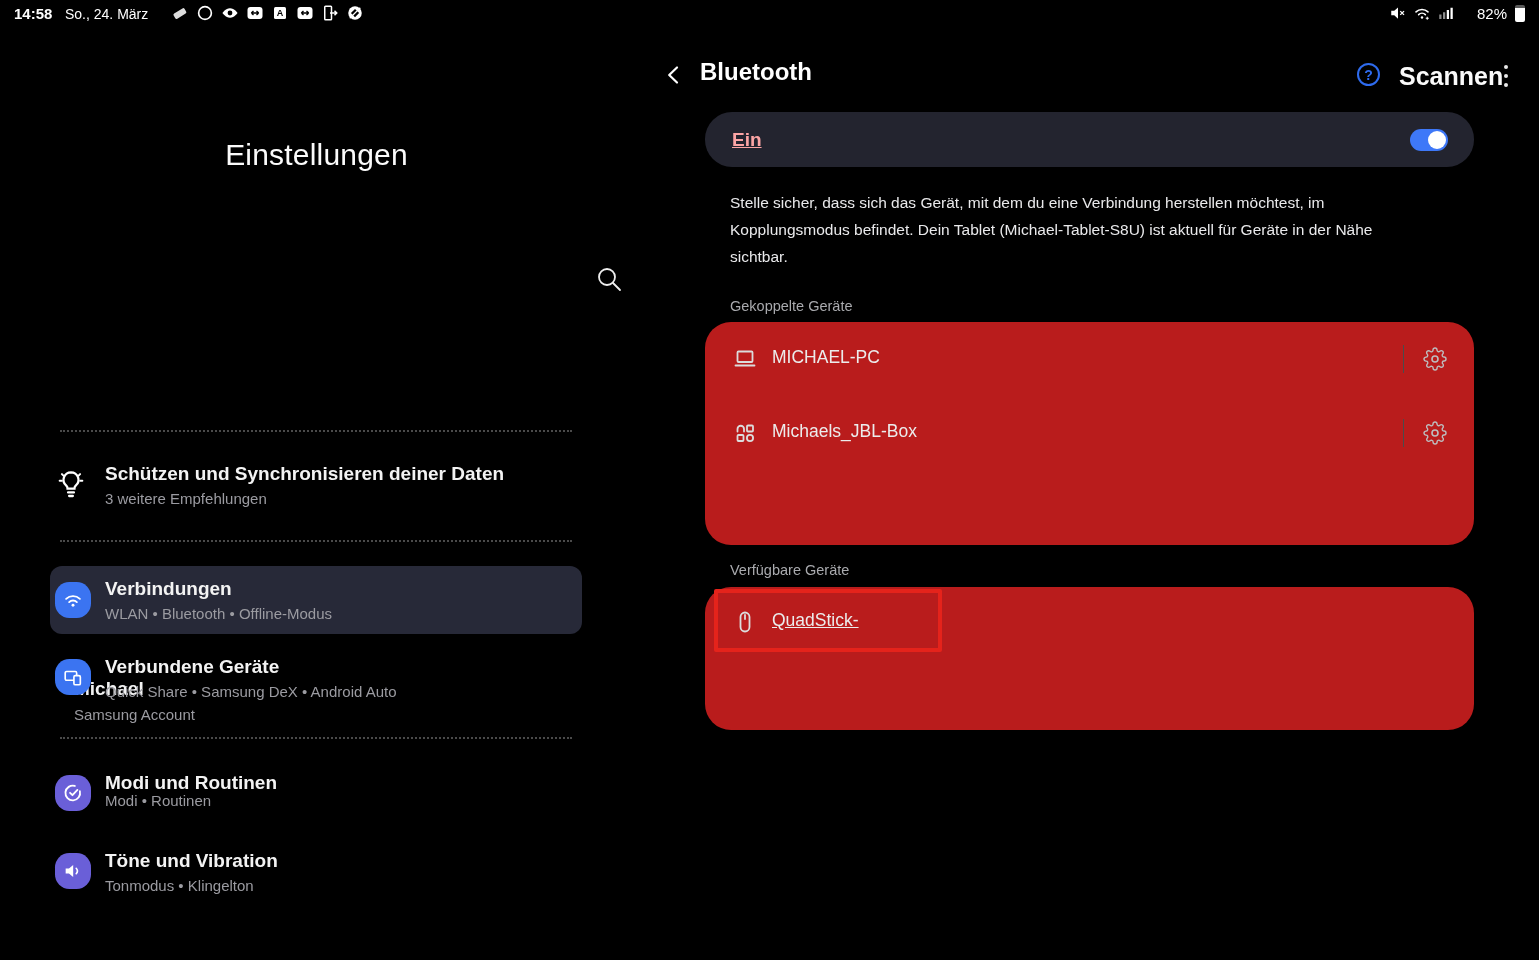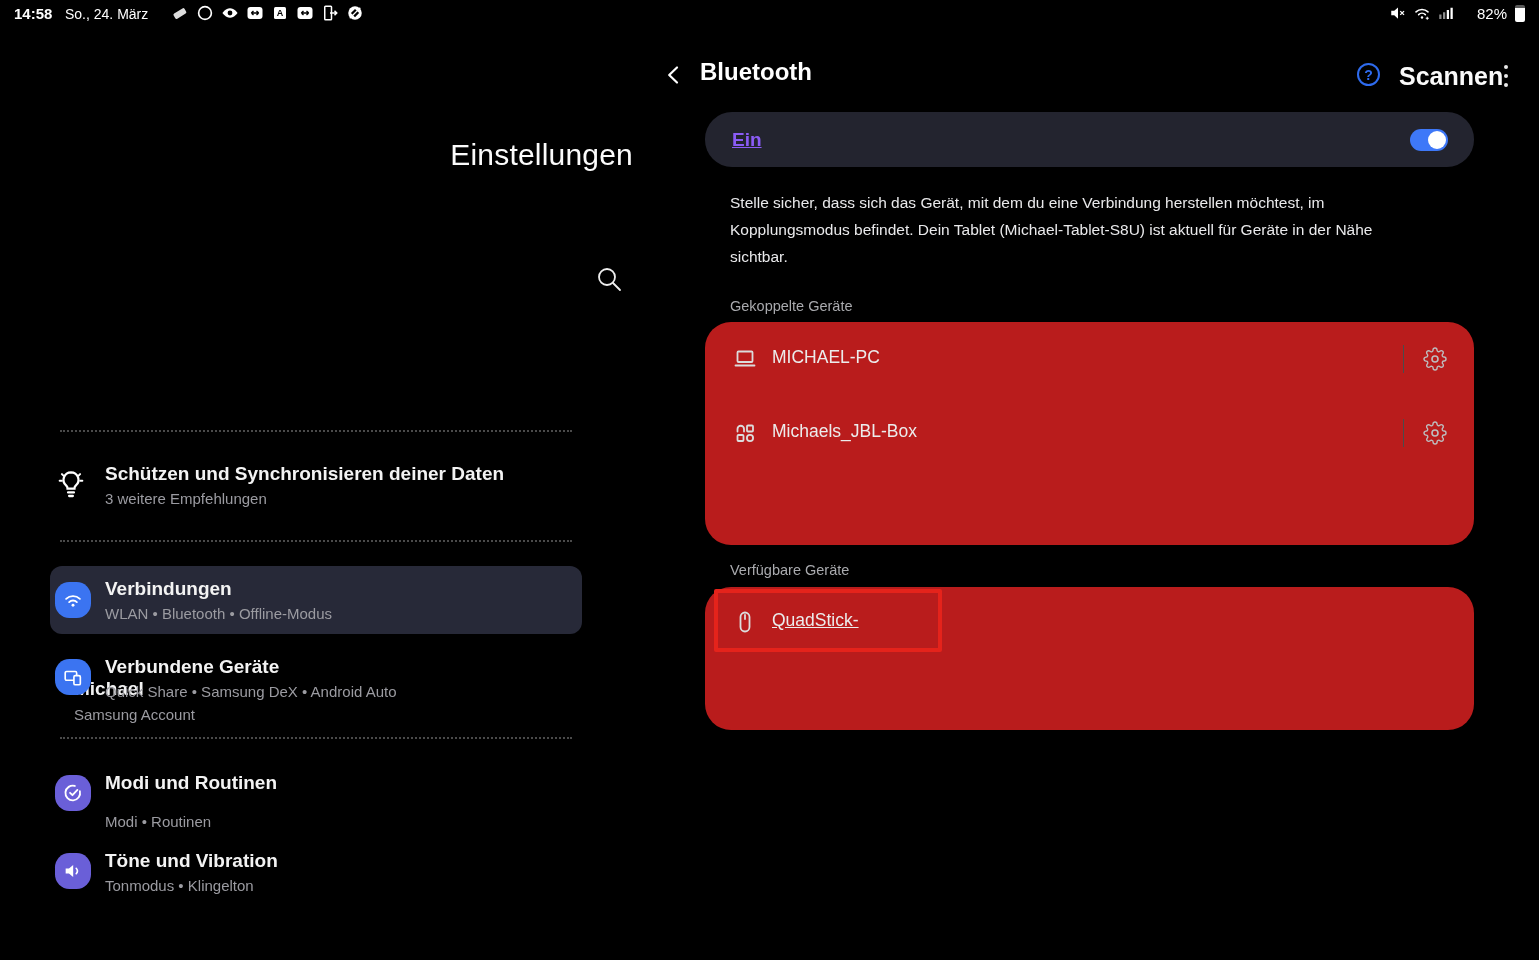--- a/index.html
+++ b/index.html
@@ -12,39 +12,39 @@
   .statusbar { position:absolute; top:0; left:0; width:100%; height:28px; }
   .sb-time { position:absolute; left:14px; top:5px; font-size:15px; font-weight:700; color:#fff; }
   .sb-date { position:absolute; left:65px; top:6px; font-size:14px; color:#fff; }
   .sb-icons-left { position:absolute; left:171px; top:4px; display:flex; gap:7px; align-items:center; }
   .sb-icons-right { position:absolute; right:14px; top:4px; display:flex; gap:6px; align-items:center; }
   .sb-ico { width:18px; height:18px; display:block; }
   .sb-batt-txt { font-size:15px; color:#fff; margin-left:16px; }
   .battery { width:10px; height:17px; border-radius:2px; background:linear-gradient(to top,#fff 82%,#5a5a5a 82%); margin-left:2px; }
 
   
-  .lp-title { position:absolute; left:0; top:138px; width:633px; text-align:right; font-size:30px; font-weight:400; color:#fbfbfb; letter-spacing:.2px; }
+  .lp-title { position:absolute; left:0; top:138px; width:633px; text-align:center; font-size:30px; font-weight:400; color:#fbfbfb; letter-spacing:.2px; }
   .search-btn { position:absolute; left:595px; top:265px; width:28px; height:28px; cursor:pointer; }
   .acct-name { position:absolute; left:74px; top:343px; font-size:19px; font-weight:700; color:#f2f2f2; }
   .acct-sub  { position:absolute; left:74px; top:371px; font-size:15px; color:#9b9ba1; }
   .dotted { position:absolute; left:60px; width:512px; height:0; border-top:2px dotted #4a4a4a; }
   .nav-item-title { font-size:19px; font-weight:600; color:#f3f3f3; }
   .nav-item-sub   { font-size:15px; color:#9b9ba1; }
   .squircle { width:36px; height:36px; border-radius:40%; display:flex; align-items:center; justify-content:center; }
   .selected-bg { position:absolute; left:50px; top:566px; width:532px; height:68px; border-radius:12px; background:#272938; }
 
   
   .rp-title { position:absolute; left:700px; top:58px; font-size:24px; font-weight:700; color:#fff; }
   .scan-label { position:absolute; left:1399px; top:62px; font-size:25px; font-weight:600; color:#fafafa; cursor:pointer; }
   .help-btn { position:absolute; left:1357px; top:63px; width:23px; height:23px; border:2px solid #2e6bee; border-radius:50%; color:#2e6bee; font-size:14px; font-weight:700; display:flex; align-items:center; justify-content:center; cursor:pointer; }
   .kebab { position:absolute; left:1501px; top:65px; width:10px; height:22px; display:flex; flex-direction:column; justify-content:space-between; align-items:center; cursor:pointer; }
   .kebab i { width:4px; height:4px; border-radius:50%; background:#e8e8e8; }
 
   .ein-card { position:absolute; left:705px; top:112px; width:769px; height:55px; background:#23242f; border-radius:27px; }
-  .ein-label { position:absolute; left:27px; top:0; line-height:55px; font-size:19px; font-weight:700; color:#8b5cf6;text-decoration:underline; }
+  .ein-label { position:absolute; left:27px; top:0; line-height:55px; font-size:19px; font-weight:700; color:#fca5a5;text-decoration:underline; }
   .toggle { position:absolute; right:26px; top:17px; width:38px; height:22px; border-radius:11px; background:#3e78f8; cursor:pointer; }
   .toggle .knob { position:absolute; right:2px; top:2px; width:18px; height:18px; border-radius:50%; background:#fff; }
 
   .bt-desc { position:absolute; left:730px; top:189px; width:690px; font-size:15.5px; line-height:27px; color:#e9e9eb; }
   .sect-label { position:absolute; left:730px; font-size:14.5px; color:#a9aaae; }
   .dev-card { position:absolute; left:705px; width:769px; background:#b91c1c; border-radius:26px; }
   .dev-row { position:absolute; left:0; width:100%; height:74px; cursor:pointer; }
   .dev-ico { position:absolute; left:28px; top:25px; width:24px; height:24px; }
   .dev-name { position:absolute; left:67px; top:25px; font-size:17.5px; color:#ececec; }
   .dev-sep { position:absolute; left:698px; top:23px; width:1px; height:28px; background:#4b4b4b; }
@@ -169,21 +169,21 @@
   <div class="dotted" style="top:737px;"></div>
 
   <div class="abs" style="left:50px;top:760px;width:532px;height:68px;">
     <div class="squircle abs" style="left:5px;top:15px;background:#6a5fd8;">
       <svg width="22" height="22" viewBox="0 0 24 24">
           <path d="M19.5 10A8 8 0 1 1 14 4.3" stroke="#fff" stroke-width="2" fill="none" stroke-linecap="round"></path>
           <path d="M8.8 11.8l2.6 2.6 5.4-5.8" stroke="#fff" stroke-width="2" fill="none" stroke-linecap="round" stroke-linejoin="round"></path>
         </svg>
     </div>
     <div class="nav-item-title abs" style="left:55px;top:12px;">Modi und Routinen</div>
-    <div class="nav-item-sub abs" style="left:55px;top:53px;">Modi  •  Routinen</div>
+    <div class="nav-item-sub abs" style="left:55px;top:32px;">Modi  •  Routinen</div>
   </div>
 
   <div class="abs" style="left:50px;top:838px;width:532px;height:68px;">
     <div class="squircle abs" style="left:5px;top:15px;background:#6a5fd8;">
       <svg width="22" height="22" viewBox="0 0 24 24">
           <path d="M4 9.2v5.6h3.6l4.6 3.8V5.4L7.6 9.2H4z" fill="#fff"></path>
           <path d="M15.5 9a4.5 4.5 0 0 1 0 6" stroke="#fff" stroke-width="1.8" fill="none" stroke-linecap="round"></path>
         </svg>
     </div>
     <div class="nav-item-title abs" style="left:55px;top:12px;">Töne und Vibration</div>

